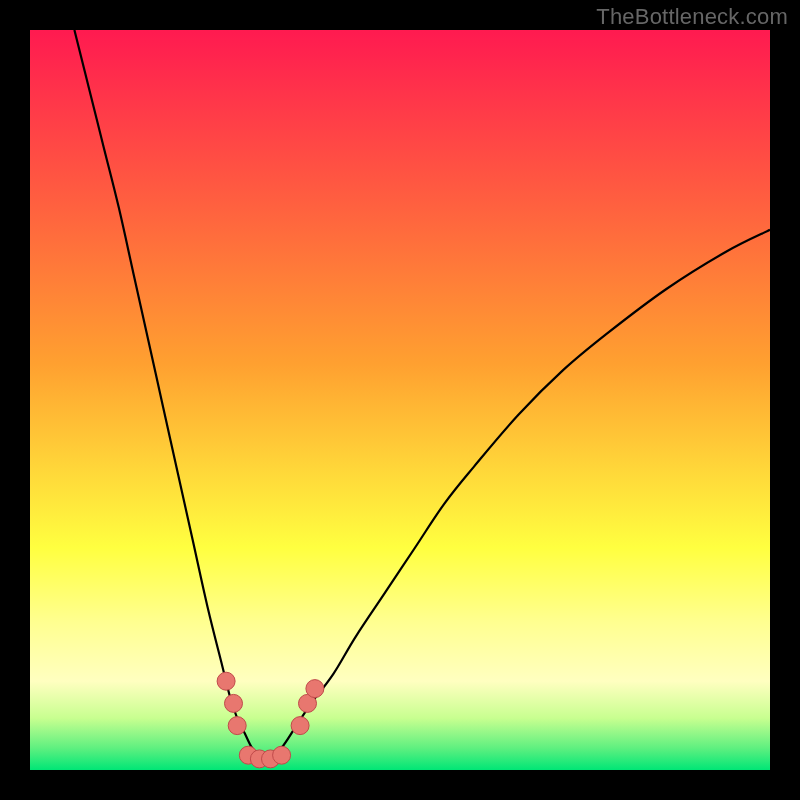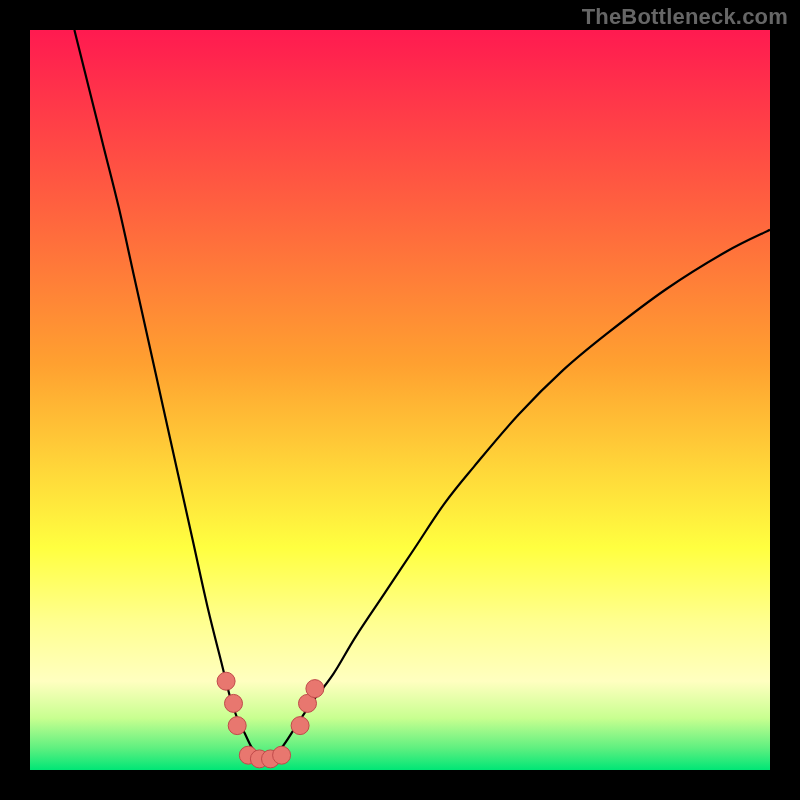--- a/index.html
+++ b/index.html
@@ -16,21 +16,21 @@
     width: 800px;
     height: 800px;
     background: #000;
   }
   .watermark {
     position: absolute;
     top: 4px;
     right: 12px;
     color: #666;
     font-size: 22px;
-    font-weight: 700;
+    font-weight: 400;
     letter-spacing: 0.2px;
     z-index: 30;
     margin-left: 33px;
   }
   .plot-wrap {
     position: absolute;
     left: 30px;
     top: 30px;
     width: 740px;
     height: 740px;

